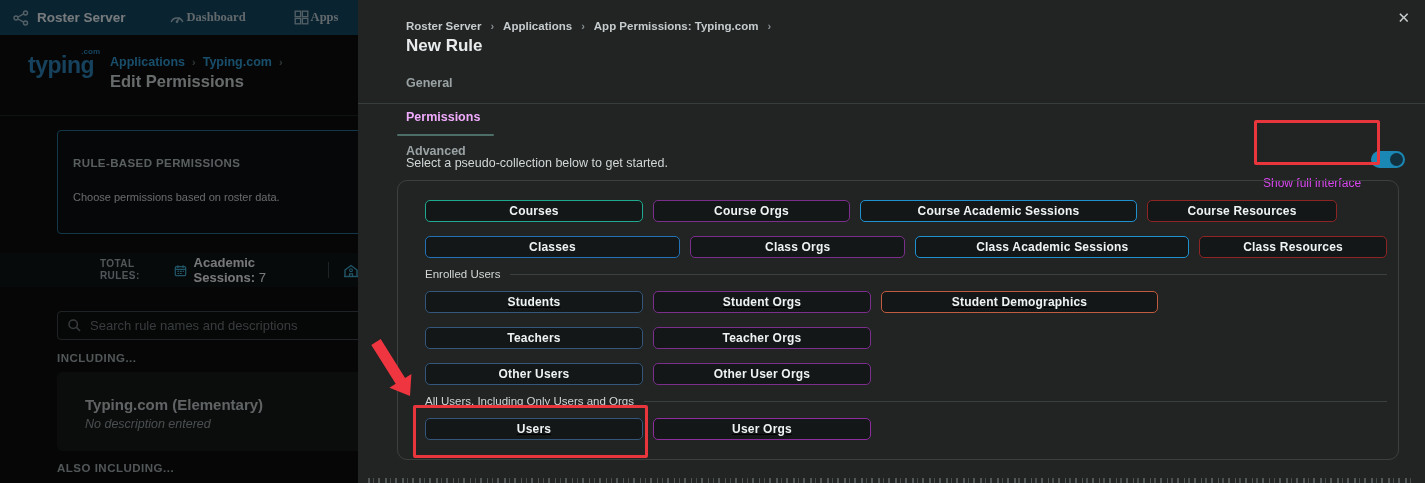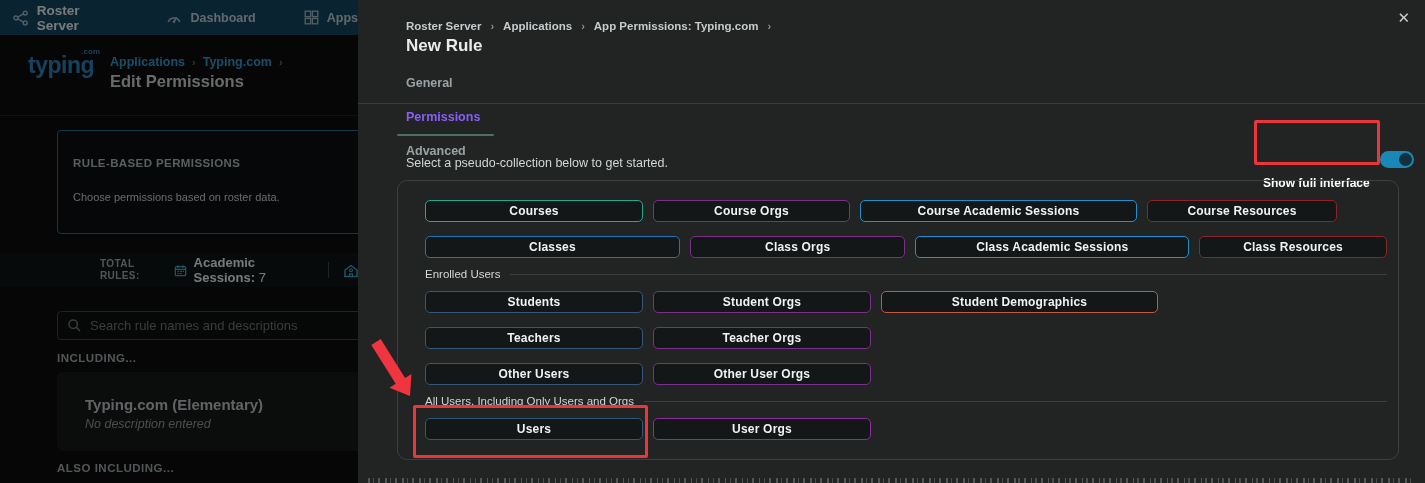--- a/index.html
+++ b/index.html
@@ -9,21 +9,21 @@
     font-family:"Liberation Sans", sans-serif;
     -webkit-font-smoothing:antialiased;
   }
   .screen{position:absolute;inset:0;}
 
   
   .left-page{position:absolute;left:0;top:0;width:358px;height:483px;background:#0c0d0d;}
   .topbar{position:absolute;left:0;top:0;width:358px;height:35px;background:#14425c;display:flex;align-items:center;}
   .brand{display:flex;align-items:center;gap:8px;margin-left:13px;}
   .brand-label{color:#dfe7ea;font-weight:bold;font-size:13.5px;}
-  .topnav-item{display:flex;align-items:center;gap:8px;color:#b8c6cc;font-weight:bold;font-size:12.5px;}
+  .topnav-item{display:flex;align-items:center;gap:2px;color:#b8c6cc;font-weight:bold;font-size:12.5px;font-family:Liberation Serif, serif;}
   .topnav-item.dash{margin-left:43px;}
   .topnav-item.apps{margin-left:48px;}
   .icon-svg{display:block;}
 
   .page-head{position:absolute;left:28px;top:54px;display:flex;align-items:flex-start;}
   .logo{color:#2a7db0;font-weight:bold;font-size:23px;letter-spacing:-0.5px;position:relative;line-height:1;}
   .logo .dotcom{position:absolute;top:-6px;right:-6px;font-size:8px;font-weight:bold;color:#2a7db0;letter-spacing:0;}
   .head-text{margin-left:16px;margin-top:1px;}
   .left-crumb{display:flex;align-items:center;gap:7px;font-size:12.5px;font-weight:bold;color:#2f93c9;}
   .crumb-sep{color:#5f6a6e;font-size:11px;font-weight:bold;}
@@ -57,42 +57,42 @@
   
   .modal{position:absolute;left:358px;top:0;width:1067px;height:483px;background:#212423;}
   .close-btn{position:absolute;top:8px;right:13px;background:none;border:none;color:#c9cdce;font-size:15px;cursor:pointer;padding:2px;line-height:1;}
 
   .m-crumb{position:absolute;left:48px;top:20px;display:flex;align-items:center;gap:9px;font-size:11.5px;font-weight:bold;color:#c6cbcd;}
   .m-crumb .crumb-sep{color:#8a9193;}
   .m-title{position:absolute;left:48px;top:36px;color:#e8ebec;font-weight:bold;font-size:17px;}
 
   .tabs{position:absolute;left:48px;top:74px;display:flex;flex-direction:column;}
   .tab{position:relative;font-size:12.5px;font-weight:bold;color:#9aa2a4;padding:2px 0 18px 0;margin-right:38px;cursor:pointer;}
-  .tab.active{color:#8b5cf6;}
+  .tab.active{color:#f0abfc;}
   .tab.active::after{content:"";position:absolute;left:-9px;right:-14px;bottom:6px;height:2px;background:#4d6e66;border-radius:1px;}
   .tabs-divider{position:absolute;left:0;top:103px;width:1067px;height:1px;background:#383d3d;}
 
   .toggle-group{position:absolute;left:905px;top:129px;display:flex;align-items:center;gap:10px;}
-  .toggle-label{color:#ffffff;font-size:12px;font-weight:bold;margin-top:47px;}
+  .toggle-label{color:#d946ef;font-size:12px;font-weight:normal;margin-top:47px;}
   .toggle{position:relative;width:34px;height:17px;border-radius:9px;background:#1b87b4;cursor:pointer;}
   .toggle-knob{position:absolute;top:2px;left:19px;width:13px;height:13px;border-radius:50%;background:#12303e;}
 
   .annotation-rect{position:absolute;border:3px solid #e8363c;border-radius:2px;pointer-events:none;}
   .ann-toggle{left:896px;top:120px;width:120px;height:39px;}
   .ann-users{left:55px;top:405px;width:229px;height:47px;}
   .ann-arrow{position:absolute;left:12px;top:336px;width:48px;height:66px;pointer-events:none;}
 
   .instruction{position:absolute;left:48px;top:156px;color:#d2d7d8;font-size:12.5px;}
 
   .collection-panel{position:absolute;left:39px;top:180px;width:1002px;height:280px;border:1px solid #3b403f;border-radius:10px;box-sizing:border-box;}
   .grid{padding:19px 11px 0 27px;}
   .btn-row{display:flex;gap:10px;margin-top:14px;}
   .btn-row:first-child{margin-top:0;}
   .sec-row{display:flex;align-items:center;margin-top:9px;height:14px;}
-  .sec-row + .btn-row{margin-top:10px;}
+  .sec-row + .btn-row{margin-top:10px;text-decoration:underline;}
   .sec-label{color:#d2d6d7;font-size:11.5px;white-space:nowrap;}
   .sec-line{flex:1;height:1px;background:#3a3f3f;margin-left:10px;}
 
   .cbtn{
     height:22px;box-sizing:border-box;border-radius:5px;background:#141717;
     color:#f0f3f3;font-weight:bold;font-size:12px;font-family:"Liberation Sans",sans-serif;
     border:1.5px solid #555;cursor:pointer;padding:0;letter-spacing:0.2px;
   }
   .bc-teal{border-color:#1fa98e;}
   .bc-purple{border-color:#7c2e8c;}

